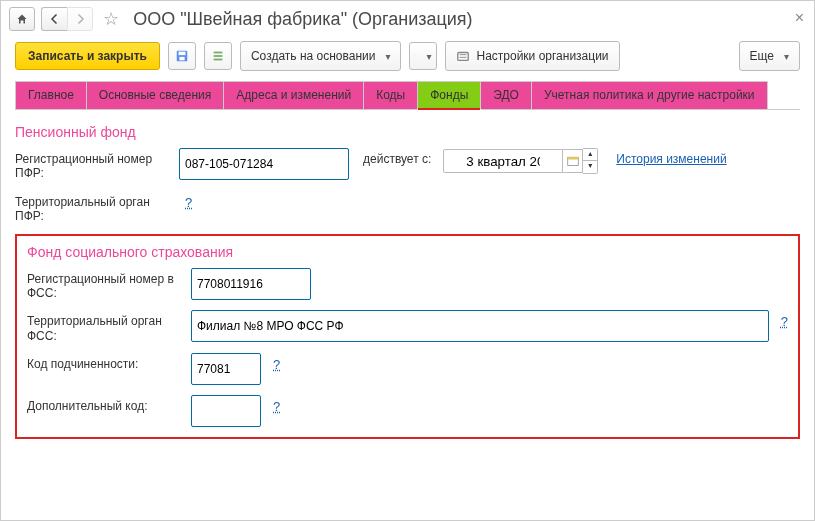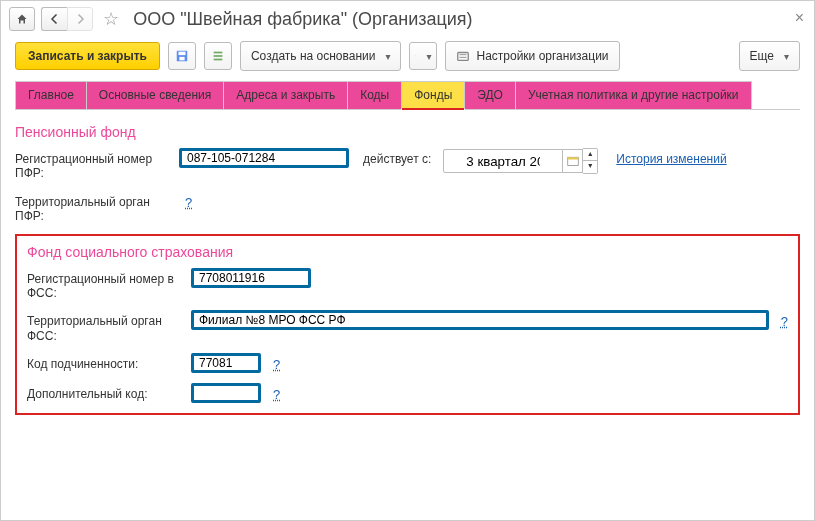--- a/index.html
+++ b/index.html
@@ -98,21 +98,21 @@
     padding: 6px 12px;
     border: 1px solid #ccc;
     border-bottom: none;
     margin-right: -1px;
     background: #ec4899;
     cursor: pointer;
     position: relative;
     color: #333;
   }
   .tab.active {
-    background: #fde047;
+    background: #84cc16;
     border-bottom: 2px solid #fff;
     z-index: 2;
     margin-bottom: -1px;
   }
   .tab.active::after {
     content: "";
     position: absolute;
     left: 0; right: 0; bottom: -2px;
     height: 2px;
     background: #d22;
@@ -132,25 +132,25 @@
     margin-bottom: 10px;
     gap: 6px;
   }
   .form-label {
     width: 158px;
     padding-top: 4px;
     color: #333;
     line-height: 1.2;
   }
   .input {
-    border: 3px solid #0369a1;
+    border: 1px solid #0369a1;
     border-radius: 2px;
     padding: 3px 5px;
     font-size: 12px;
-    height: 20px;
+    height: 32px;
     background: #fff;
   }
   .input-wide { flex: 1; }
   .inline-label { padding: 4px 6px 0 8px; }
   .period-box {
     display: flex;
     align-items: center;
   }
   .period-input {
     border: 1px solid #bbb;
@@ -271,21 +271,21 @@
     </button>
     <div class="toolbar-spacer"></div>
     <button class="btn dropdown-caret">
         <span>Еще</span>
       </button>
   </div>
 
   <div class="tabs">
     <div class="tab">Главное</div>
     <div class="tab">Основные сведения</div>
-    <div class="tab">Адреса и закрыть</div>
+    <div class="tab">Адреса и изменений</div>
     <div class="tab">Коды</div>
     <div class="tab active">Фонды</div>
     <div class="tab">ЭДО</div>
     <div class="tab">Учетная политика и другие настройки</div>
   </div>
 
   <div class="content">
     <div class="section-title">Пенсионный фонд</div>
 
     <div class="form-row">

